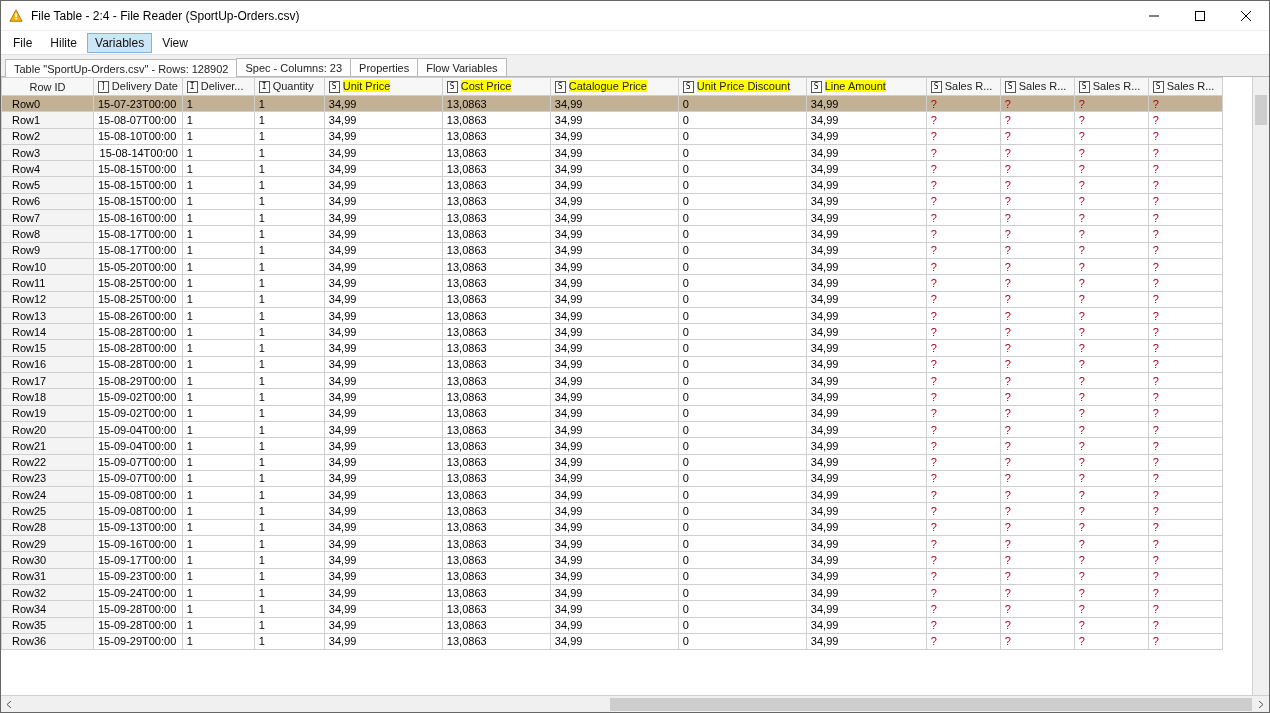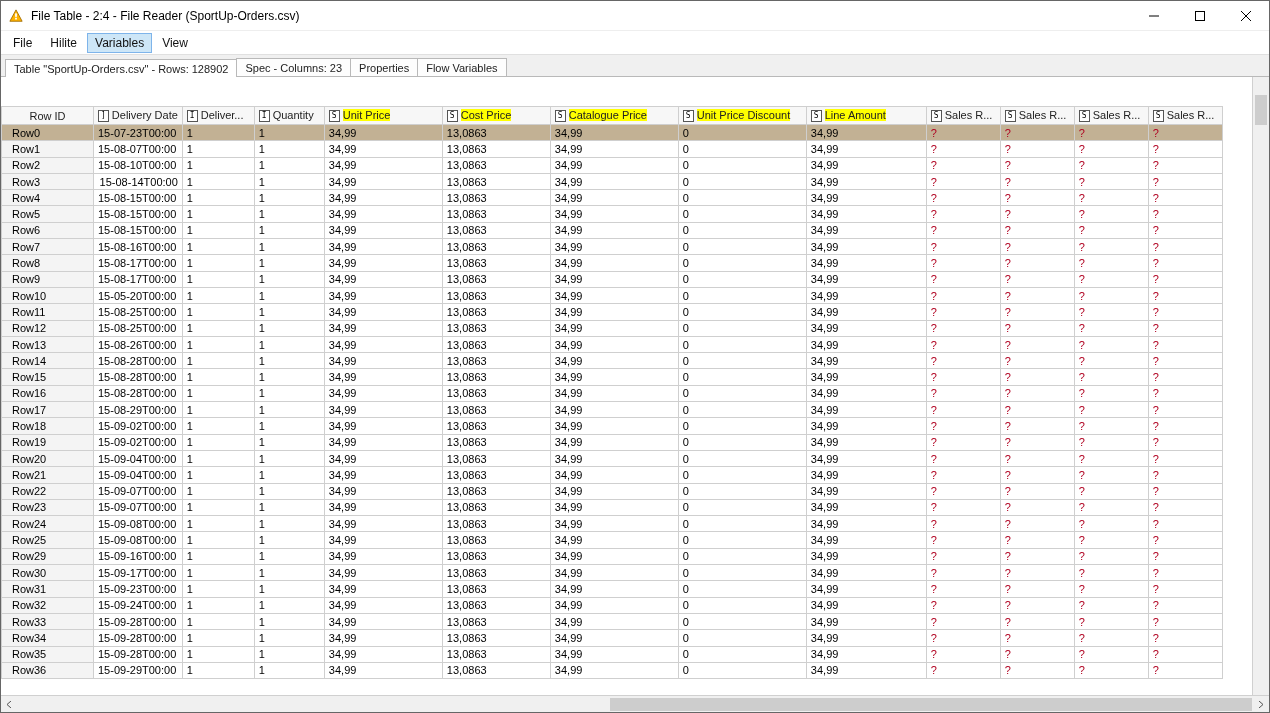--- a/index.html
+++ b/index.html
@@ -91,21 +91,20 @@
   }
 
   .table-wrap {
     flex: 1;
     overflow: hidden;
     position: relative;
   }
   .data-table {
     border-collapse: collapse;
     table-layout: fixed;
-    margin-top: 29px;
   }
   .data-table th, .data-table td {
     border: 1px solid #cfcfcf;
     padding: 0 4px;
     height: 16.3px;
     font-size: 11px;
     white-space: nowrap;
     overflow: hidden;
     text-overflow: clip;
     text-align: left;
@@ -637,20 +636,35 @@
             <td style="width: 108px;">13,0863</td>
             <td style="width: 128px;">34,99</td>
             <td style="width: 128px;">0</td>
             <td style="width: 120px;">34,99</td>
             <td class="qmark" style="width: 74px;">?</td>
             <td class="qmark" style="width: 74px;">?</td>
             <td class="qmark" style="width: 74px;">?</td>
             <td class="qmark" style="width: 74px;">?</td>
           </tr>
           <tr>
+            <td class="rowid-cell" style="width: 92px;">Row28</td>
+            <td style="width: 80px;">15-09-13T00:00</td>
+            <td style="width: 72px;">1</td>
+            <td style="width: 70px;">1</td>
+            <td style="width: 118px;">34,99</td>
+            <td style="width: 108px;">13,0863</td>
+            <td style="width: 128px;">34,99</td>
+            <td style="width: 128px;">0</td>
+            <td style="width: 120px;">34,99</td>
+            <td class="qmark" style="width: 74px;">?</td>
+            <td class="qmark" style="width: 74px;">?</td>
+            <td class="qmark" style="width: 74px;">?</td>
+            <td class="qmark" style="width: 74px;">?</td>
+          </tr>
+          <tr>
             <td class="rowid-cell" style="width: 92px;">Row29</td>
             <td style="width: 80px;">15-09-16T00:00</td>
             <td style="width: 72px;">1</td>
             <td style="width: 70px;">1</td>
             <td style="width: 118px;">34,99</td>
             <td style="width: 108px;">13,0863</td>
             <td style="width: 128px;">34,99</td>
             <td style="width: 128px;">0</td>
             <td style="width: 120px;">34,99</td>
             <td class="qmark" style="width: 74px;">?</td>
@@ -684,35 +698,20 @@
             <td style="width: 128px;">0</td>
             <td style="width: 120px;">34,99</td>
             <td class="qmark" style="width: 74px;">?</td>
             <td class="qmark" style="width: 74px;">?</td>
             <td class="qmark" style="width: 74px;">?</td>
             <td class="qmark" style="width: 74px;">?</td>
           </tr>
           <tr>
             <td class="rowid-cell" style="width: 92px;">Row32</td>
             <td style="width: 80px;">15-09-24T00:00</td>
-            <td style="width: 72px;">1</td>
-            <td style="width: 70px;">1</td>
-            <td style="width: 118px;">34,99</td>
-            <td style="width: 108px;">13,0863</td>
-            <td style="width: 128px;">34,99</td>
-            <td style="width: 128px;">0</td>
-            <td style="width: 120px;">34,99</td>
-            <td class="qmark" style="width: 74px;">?</td>
-            <td class="qmark" style="width: 74px;">?</td>
-            <td class="qmark" style="width: 74px;">?</td>
-            <td class="qmark" style="width: 74px;">?</td>
-          </tr>
-          <tr>
-            <td class="rowid-cell" style="width: 92px;">Row33</td>
-            <td style="width: 80px;">15-09-28T00:00</td>
             <td style="width: 72px;">1</td>
             <td style="width: 70px;">1</td>
             <td style="width: 118px;">34,99</td>
             <td style="width: 108px;">13,0863</td>
             <td style="width: 128px;">34,99</td>
             <td style="width: 128px;">0</td>
             <td style="width: 120px;">34,99</td>
             <td class="qmark" style="width: 74px;">?</td>
             <td class="qmark" style="width: 74px;">?</td>
             <td class="qmark" style="width: 74px;">?</td>

